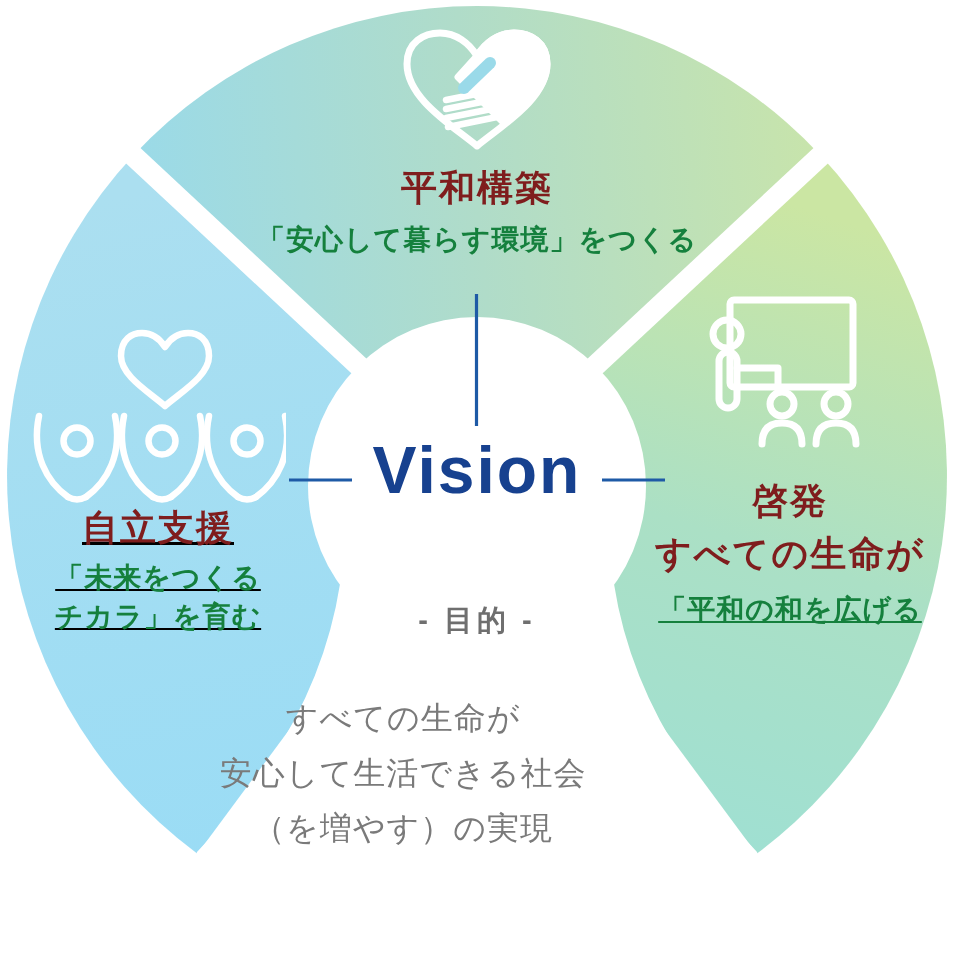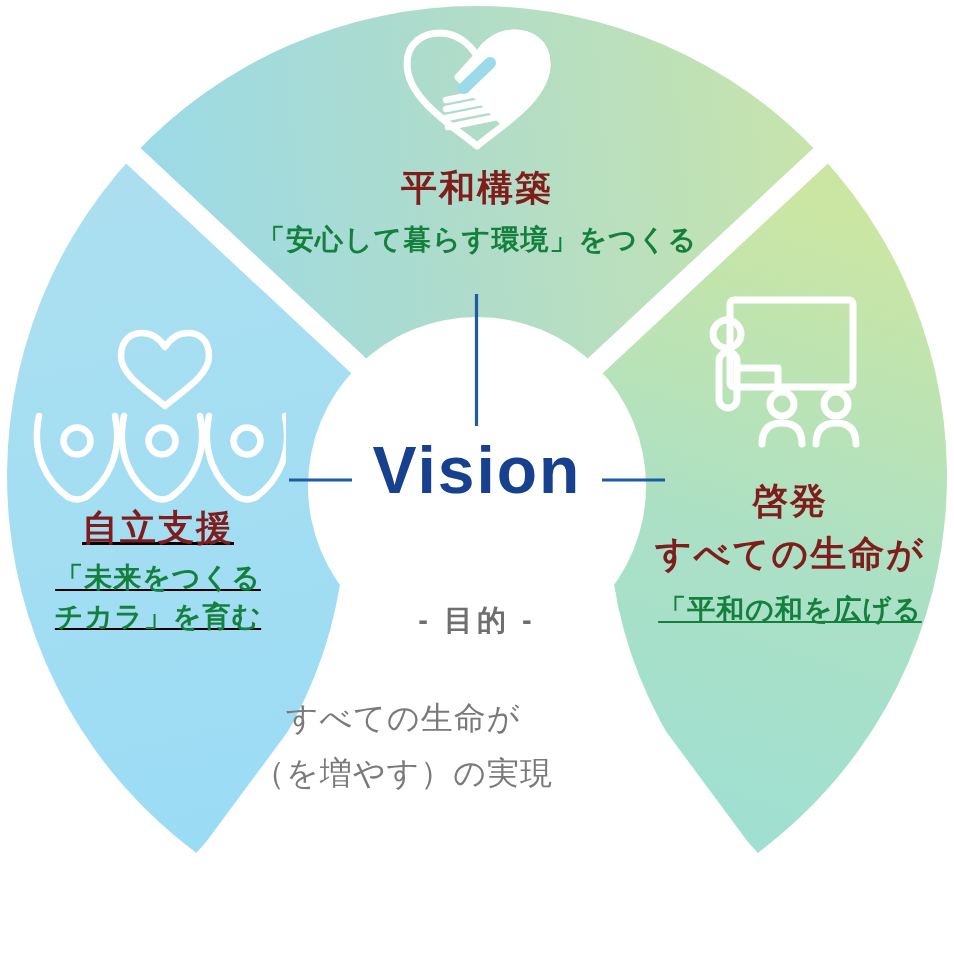--- a/index.html
+++ b/index.html
@@ -125,16 +125,17 @@
       <div>「平和の和を広げる</div>
     </div>
   </div>
 
   <div class="abs txt-center vision-word" style="left:0px;top:436px;width:954px;">Vision</div>
 
   <div class="abs txt-center purpose-label" style="left:0px;top:603px;width:954px;">- 目的 -</div>
 
   <div class="abs txt-center purpose-body" style="left:0px;top:691px;width:806px;">
     <div>すべての生命が</div>
+    <div>安心して生活できる社会</div>
     <div>（を増やす）の実現</div>
   </div>
 
 </div>
 
 </body></html>

